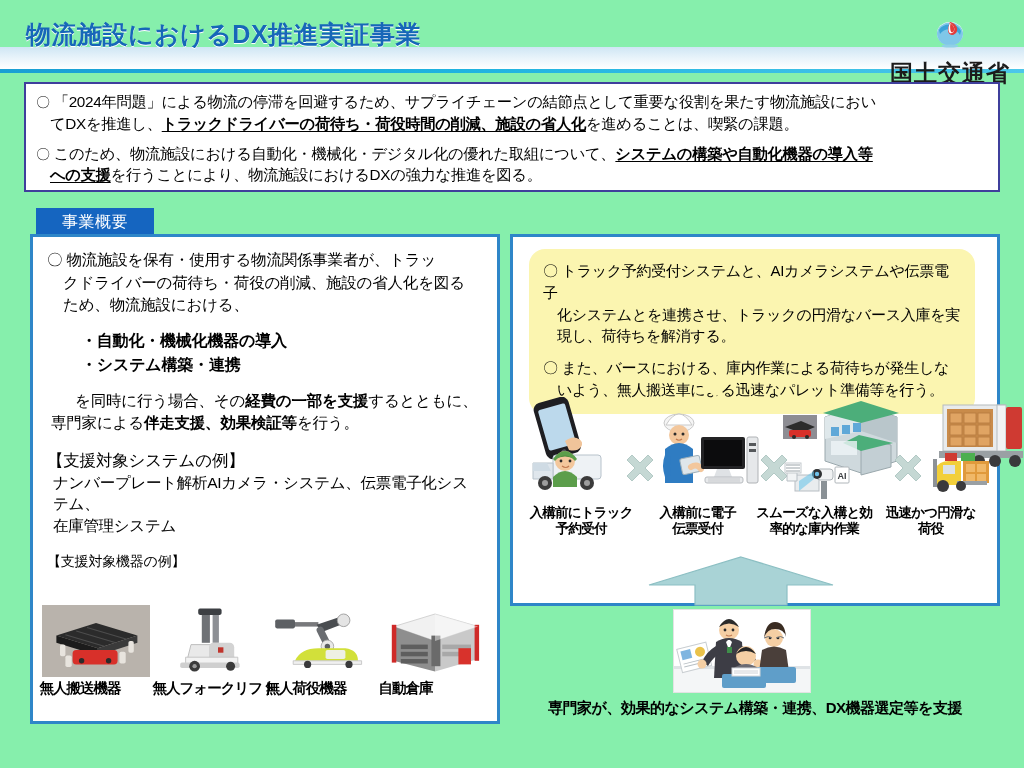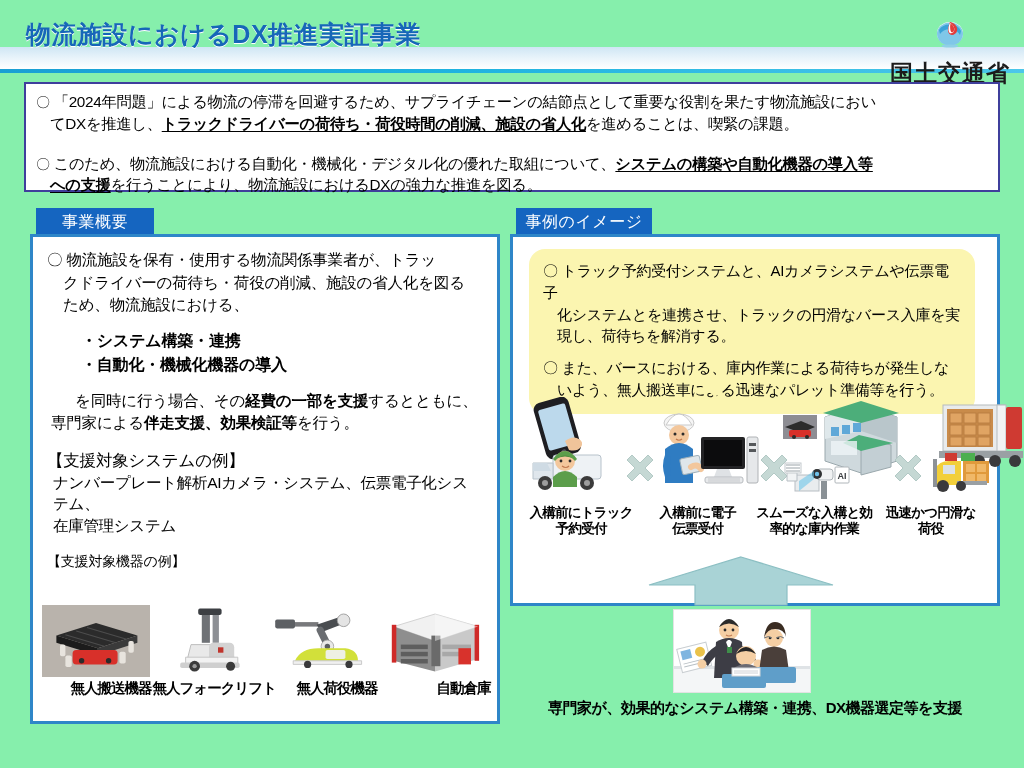--- a/index.html
+++ b/index.html
@@ -49,21 +49,21 @@
     background: #ffffff;
     box-sizing: border-box;
   }
   .summary-item {
     position: relative;
     padding: 0 2px 0 10px;
     font-size: 15.3px; line-height: 1.42; color: #000000;
     letter-spacing: -0.3px;
   }
   .summary-item:nth-child(1) { margin-top: 7px; }
-  .summary-item:nth-child(2) { margin-top: 18px; }
+  .summary-item:nth-child(2) { margin-top: 8px; }
   .summary-item .bullet-o { font-size: 14px; }
   .summary-item .hang { display: block; }
   .summary-item .l2 { padding-left: 14px; }
   .u-bold { font-weight: 700; text-decoration: underline; text-underline-offset: 2px; }
 
   
   .tab {
     position: absolute; height: 28px;
     background: #1565c0;
     color: #ffffff;
@@ -103,21 +103,21 @@
   .lp-heading { margin-top: 15px; font-size: 16.5px; letter-spacing: -0.2px; }
   .lp-list { font-size: 15.5px; line-height: 1.4; padding-left: 6px; letter-spacing: -0.3px; }
   .lp-heading2 { margin-top: 16px; font-size: 14px; letter-spacing: -0.2px; }
 
   
   .equip-strip {
     position: absolute; left: 0px; top: 368px; width: 464px;
     display: flex; align-items: flex-end; justify-content: space-around;
     padding: 0 6px; box-sizing: border-box;
   }
-  .equip { width: 112px; text-align: right; }
+  .equip { width: 112px; text-align: left; }
   .equip .thumb { width: 100%; height: 72px; display: block; margin: 0 auto; }
   .equip .cap { margin-top: 2px; font-size: 14.5px; font-weight: 700; letter-spacing: -1px; white-space: nowrap; }
 
   
   .callout {
     position: absolute; left: 16px; top: 12px; width: 446px;
     background: #fbf5b0;
     border-radius: 16px;
     padding: 11px 14px 13px 14px;
     box-sizing: border-box;
@@ -198,35 +198,34 @@
         <span class="bullet-o">〇</span>
         <span>このため、物流施設における自動化・機械化・デジタル化の優れた取組について、</span><span class="u-bold">システムの構築や自動化機器の導入等</span>
       </span>
       <span class="hang l2">
         <span class="u-bold">への支援</span><span>を行うことにより、物流施設におけるDXの強力な推進を図る。</span>
       </span>
     </div>
   </div>
 
   <div class="tab tab-left">事業概要</div>
-  <div class="tab tab-right">事例のイメージ</div>
 
   <div class="panel panel-left">
     <div class="lp-body">
 
       <div class="lp-p">
         <span class="bullet-o">〇</span>
         <span>物流施設を保有・使用する物流関係事業者が、トラッ</span>
         <span class="l2">クドライバーの荷待ち・荷役の削減、施設の省人化を図る</span>
         <span class="l2">ため、物流施設における、</span>
       </div>
 
       <div class="lp-sub">
+        <div>・自動化・機械化機器の導入</div>
         <div>・システム構築・連携</div>
-        <div>・自動化・機械化機器の導入</div>
       </div>
 
       <div class="lp-p2">
         <span class="ind"><span>を同時に行う場合、その</span><b>経費の一部を支援</b><span>するとともに、</span></span>
         <span class="ind2"><span>専門家による</span><b>伴走支援、効果検証等</b><span>を行う。</span></span>
       </div>
 
 
       <div class="lp-heading">【支援対象システムの例】</div>
       <div class="lp-list">

